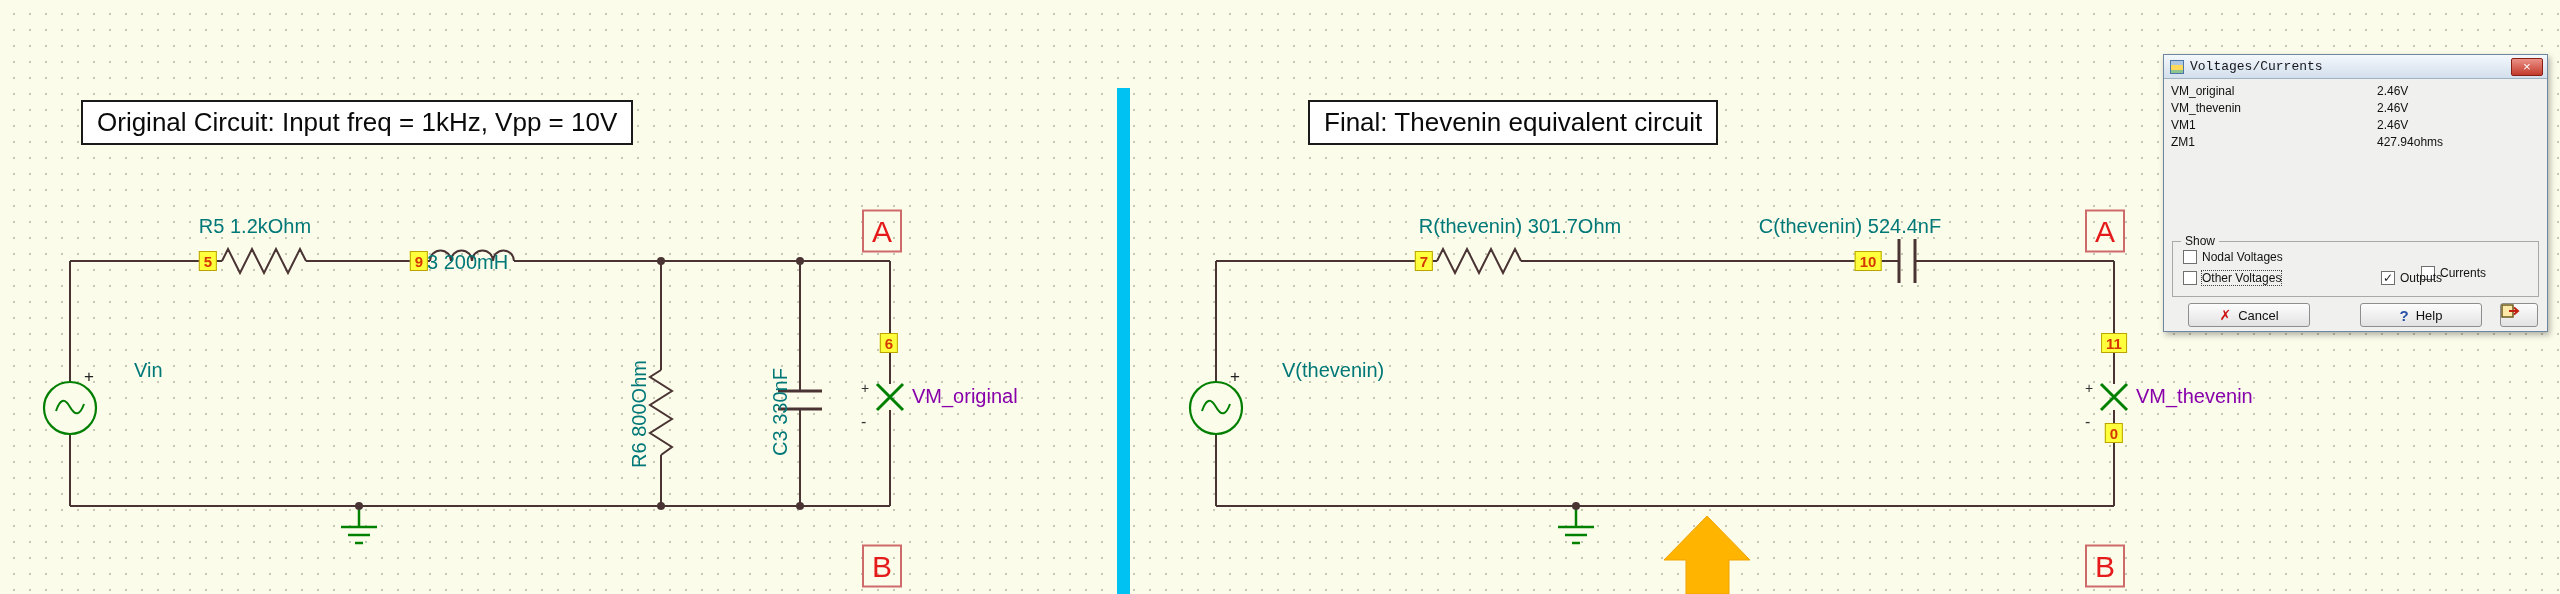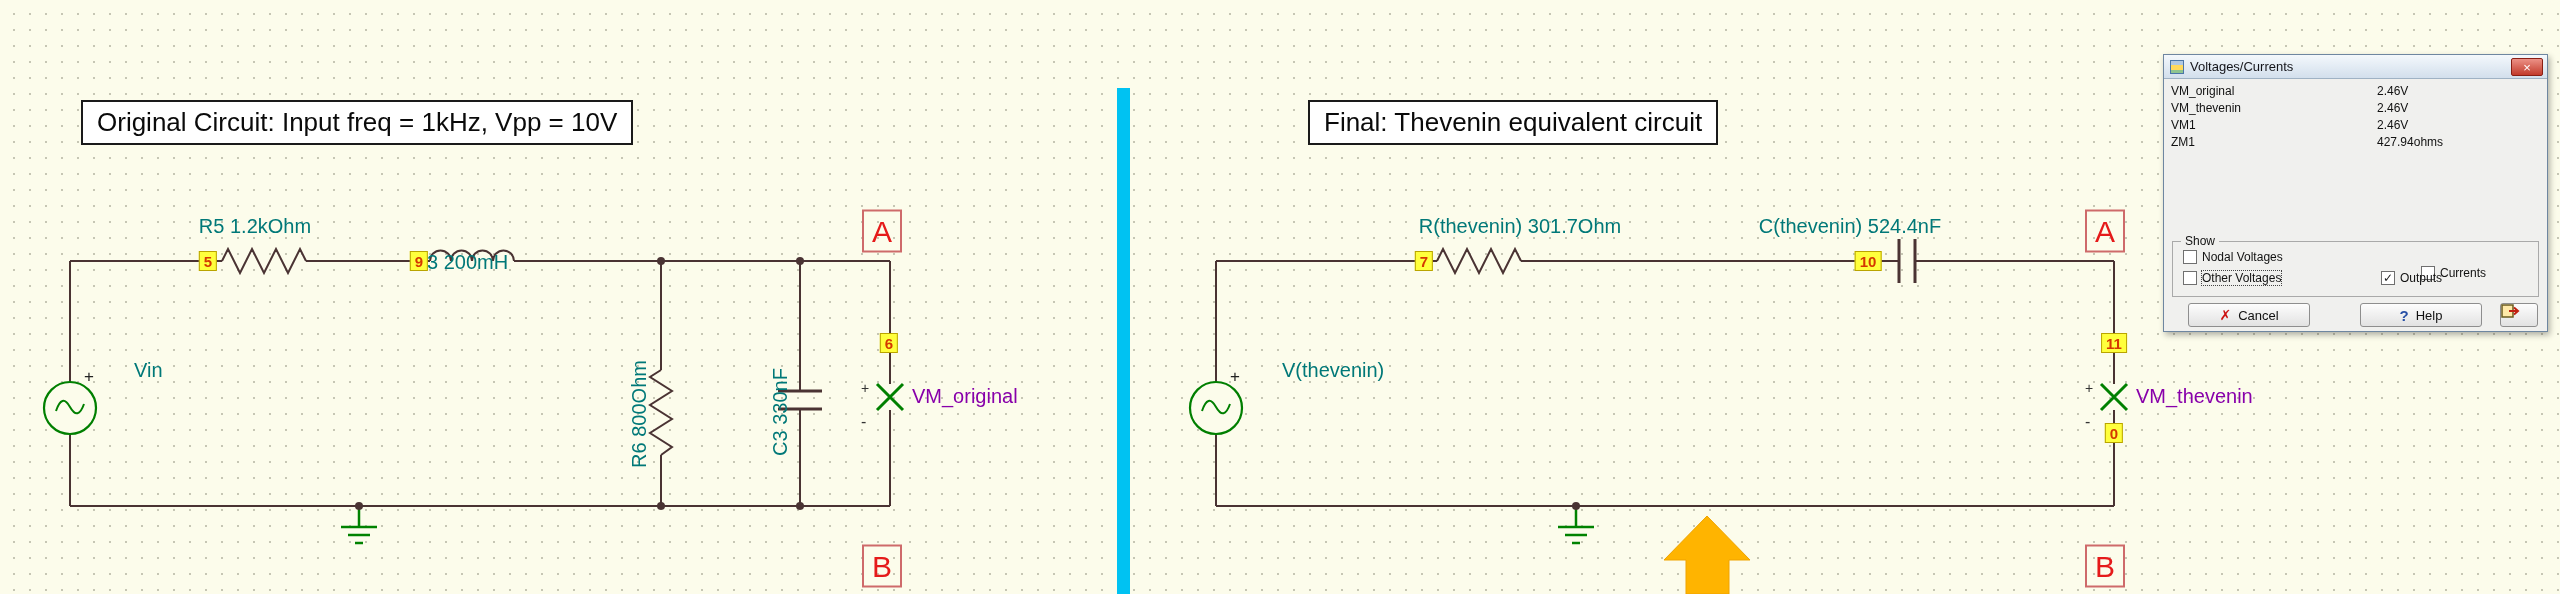--- a/index.html
+++ b/index.html
@@ -46,21 +46,21 @@
 
   
   .dialog {
     position:absolute; left:2163px; top:54px; width:385px; height:278px;
     background:#F0F0EE; border:1px solid #6E86A0; box-shadow:2px 3px 6px rgba(0,0,0,.30);
     font-size:12px; color:#111;
   }
   .dlg-titlebar {
     position:absolute; left:0; top:0; right:0; height:24px;
     background:linear-gradient(180deg,#F4F8FC 0%,#D2DFEC 100%);
-    border-bottom:1px solid #9FB2C4; display:flex; align-items:center; padding:0 6px; gap:6px;
+    border-bottom:1px solid #9FB2C4; display:flex; align-items:center; padding:0 6px; gap:6px;font-family:Liberation Mono, monospace;
   }
   .dlg-icon {
     width:14px; height:14px; border:1px solid #4A76A8; flex:0 0 auto;
     background:linear-gradient(180deg,#AFC8E2 0 4px,#FFD95C 4px 9px,#8FC48F 9px 14px);
   }
   .dlg-title { font-size:13px; color:#15151a; }
   .dlg-close {
     position:absolute; right:4px; top:3px; width:32px; height:18px;
     background:linear-gradient(180deg,#EC9186 0%,#C23B2C 100%);
     border:1px solid #8A1F14; border-radius:2px; color:#fff; font-size:13px;

